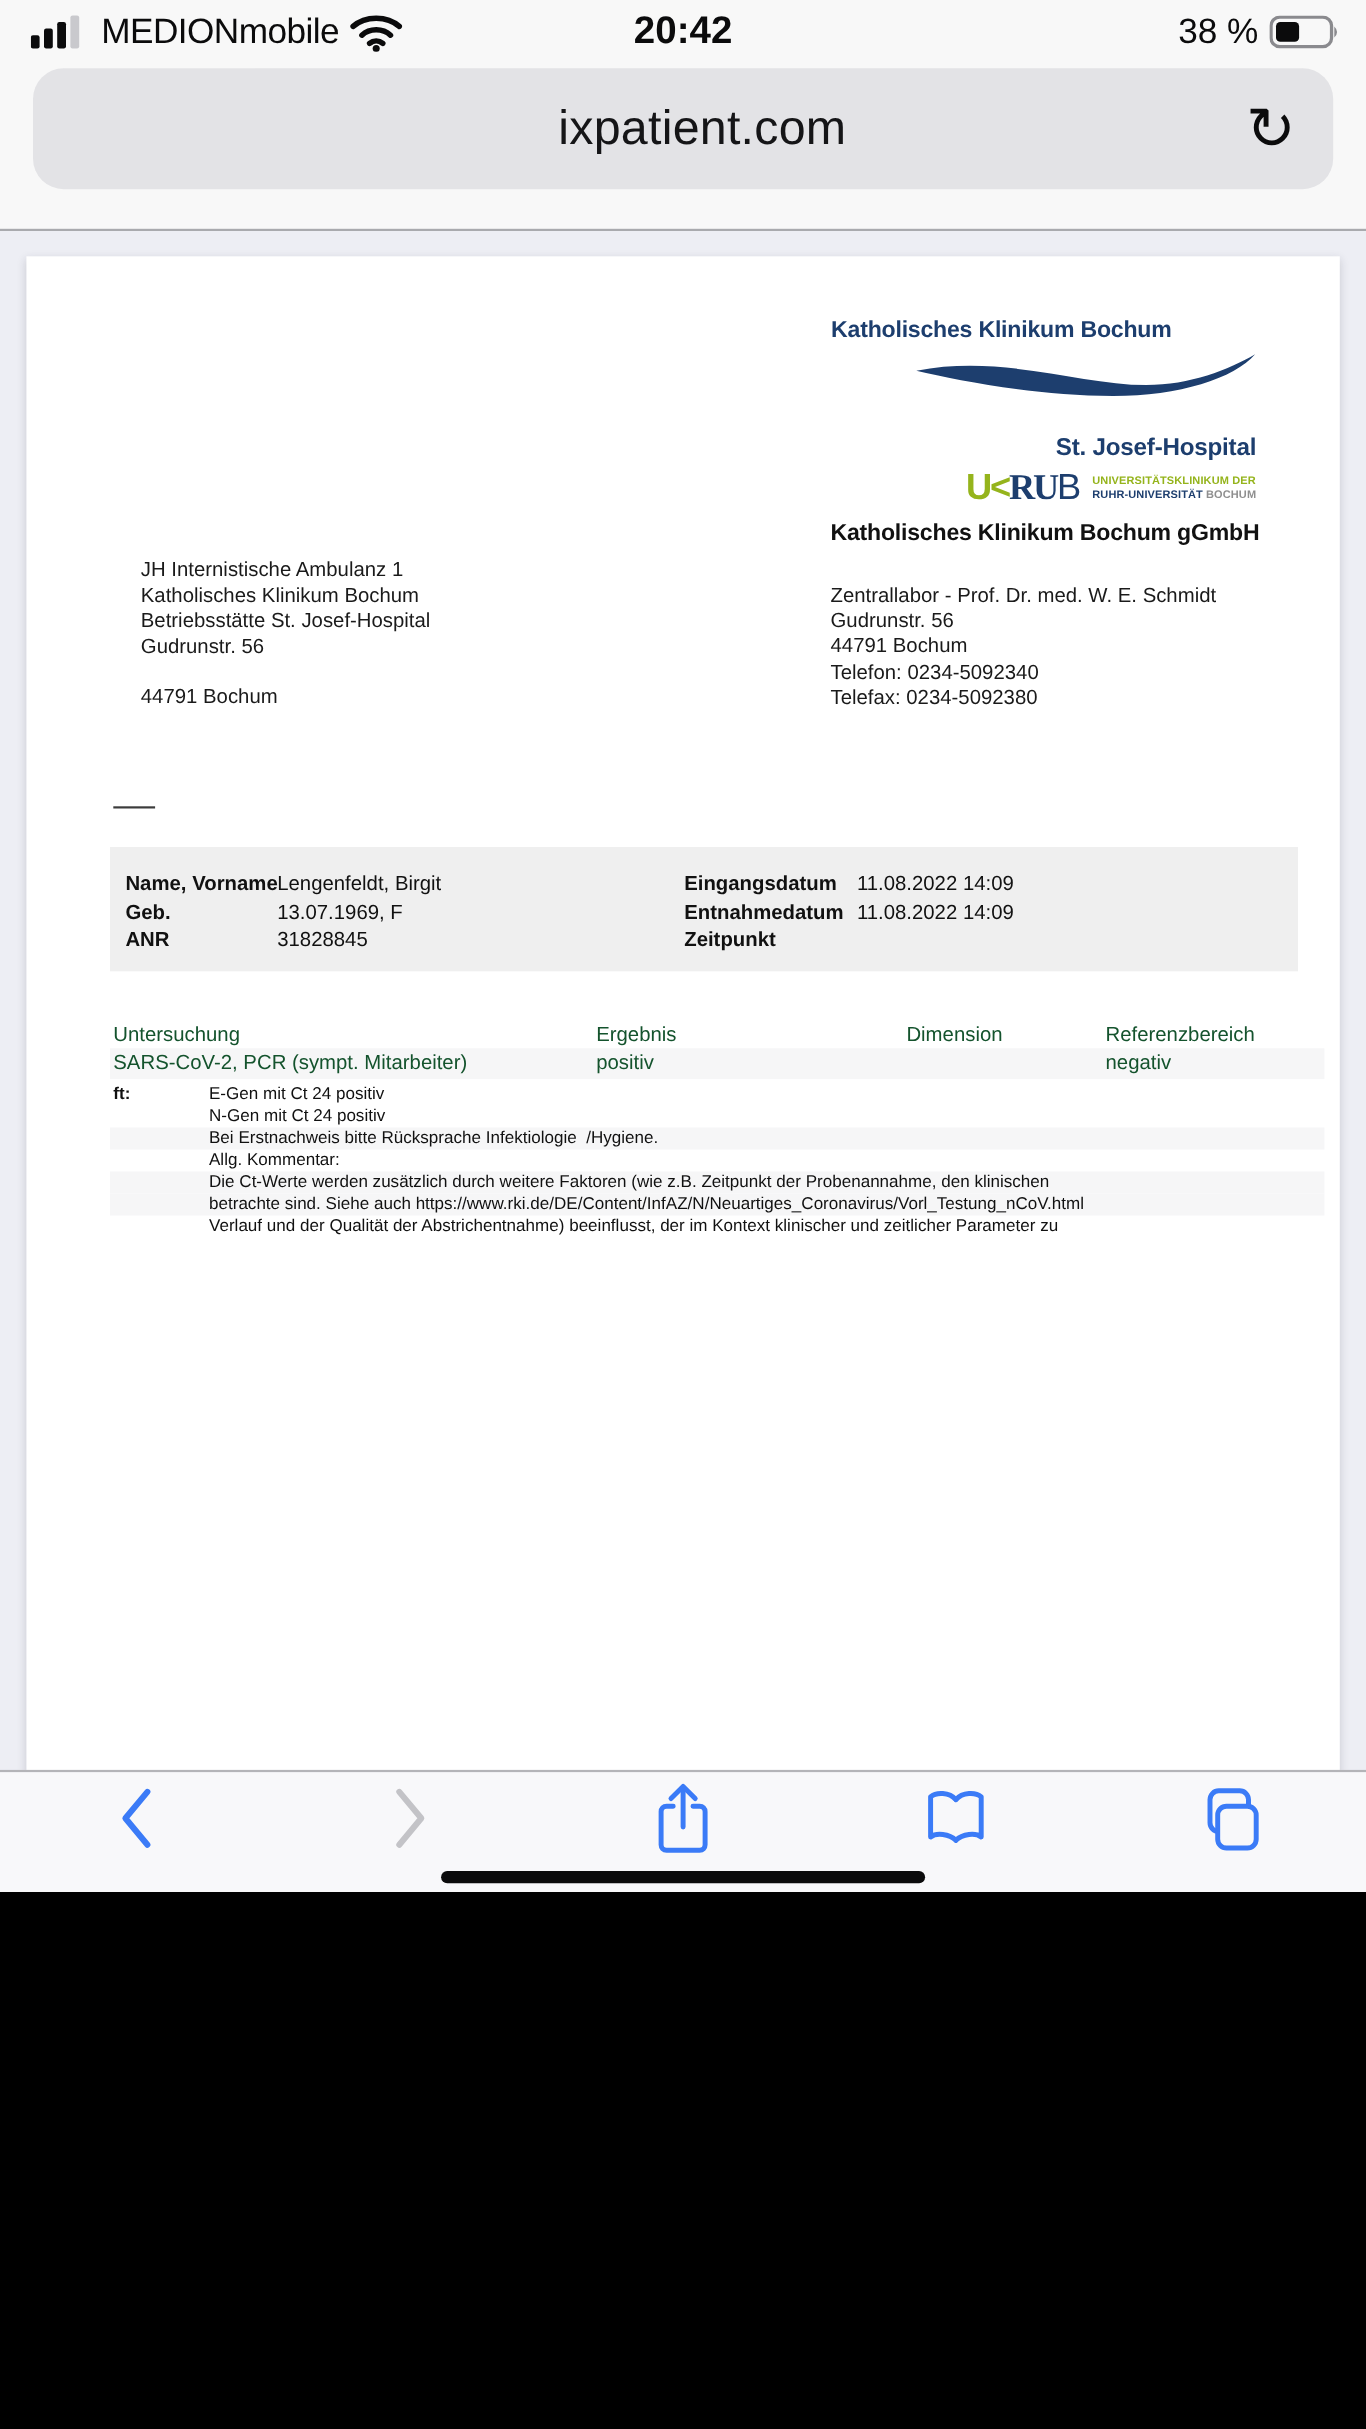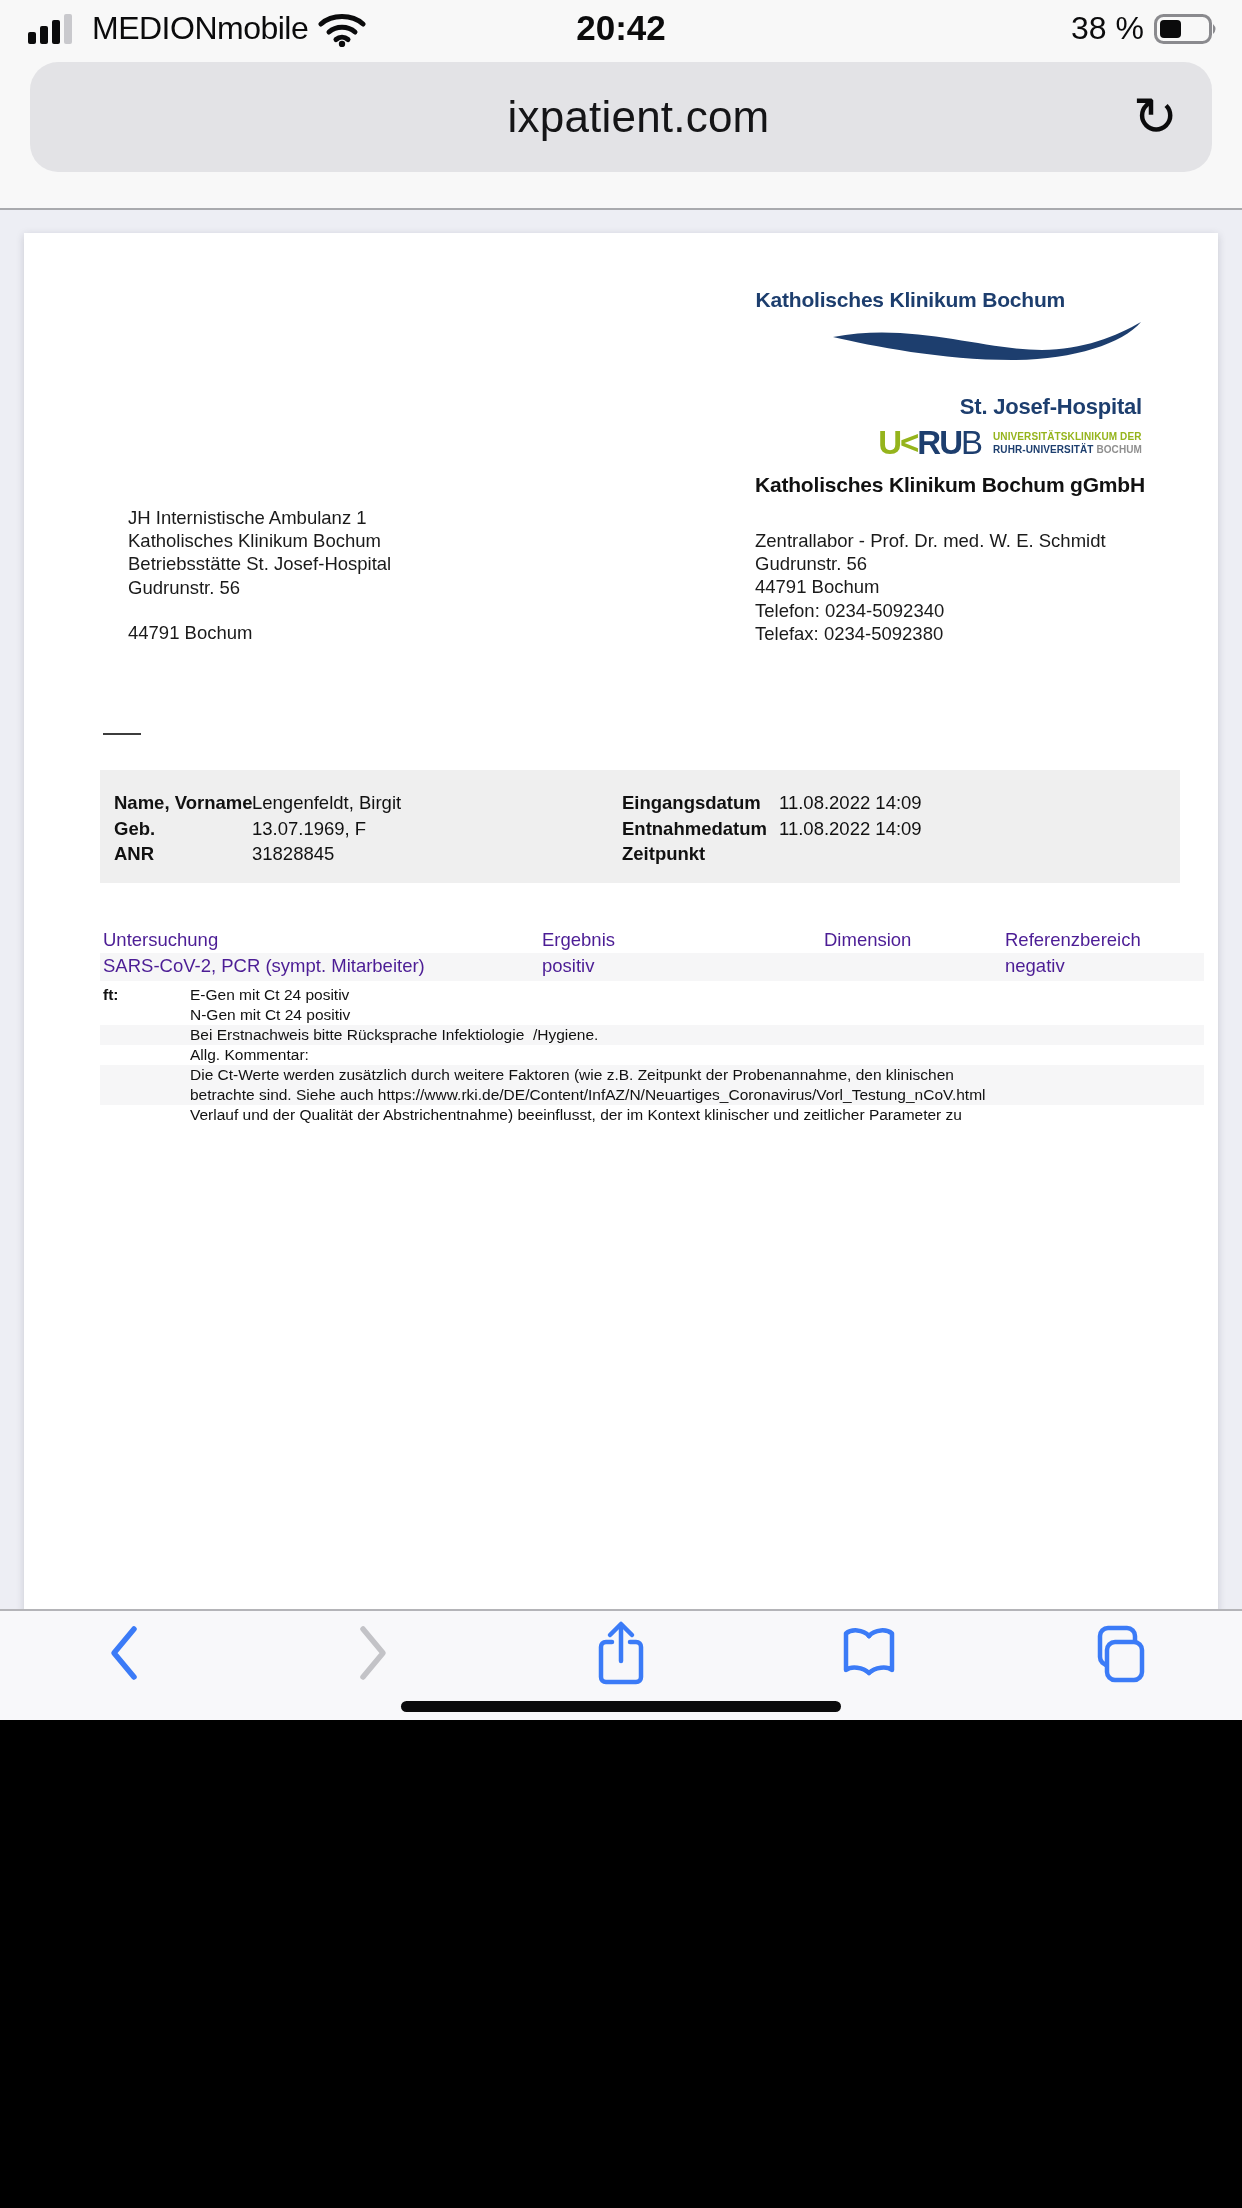--- a/index.html
+++ b/index.html
@@ -29,21 +29,21 @@
         box-shadow:0 2px 8px rgba(40,40,60,.18);}
 
   
   .logo-block{position:absolute;top:55px;right:76px;text-align:right;}
   .logo-clinic{font-size:21px;font-weight:700;color:#1d3e6e;line-height:24px;padding-right:77px;letter-spacing:-.2px;}
   .logo-swoosh{display:block;margin:8px 0 0 auto;}
   .logo-hospital{font-size:22px;font-weight:700;color:#1d3e6e;line-height:26px;margin-top:34px;letter-spacing:-.2px;}
   .ukrub-row{display:flex;justify-content:flex-end;align-items:center;gap:12px;margin-top:5px;}
   .ukrub-mark{font-size:33px;font-weight:700;letter-spacing:-2px;line-height:36px;}
   .ukrub-uk{color:#95b41c;}
-  .ukrub-ru{color:#1d3e6e;}
+  .ukrub-ru{color:#1d3e6e;font-family:Liberation Serif, serif;}
   .ukrub-b{color:#1d3e6e;font-weight:300;}
   .univ-text{text-align:left;font-size:10px;font-weight:700;line-height:13px;letter-spacing:.1px;}
   .univ-l1{color:#95b41c;}
   .univ-l2a{color:#1d3e6e;}
   .univ-l2b{color:#8f8f8f;}
 
   
   .sender-block{position:absolute;left:731px;top:240px;}
   .sender-company{font-size:21px;font-weight:700;color:#111;letter-spacing:-.2px;}
   .sender-lines{margin-top:32px;font-size:18.5px;line-height:23.2px;color:#1a1a1a;}
@@ -54,21 +54,21 @@
 
   
   .patient-box{position:absolute;left:76px;top:537px;width:1080px;height:113px;background:#efefef;}
   .p-row{position:absolute;width:100%;height:25.5px;font-size:18.5px;color:#111;}
   .p-label{position:absolute;left:14px;font-weight:700;}
   .p-value{position:absolute;left:152px;}
   .p-label-r{position:absolute;left:522px;font-weight:700;}
   .p-value-r{position:absolute;left:656px;margin-left:23px;}
 
   
-  .results{position:absolute;left:76px;top:694px;width:1104px;font-size:18.5px;color:#4c1d95;}
+  .results{position:absolute;left:76px;top:694px;width:1104px;font-size:18.5px;color:#14532d;}
   .r-head{position:relative;height:24px;}
   .r-row{position:relative;height:28px;background:#f6f6f7;margin-top:2px;}
   .c1{position:absolute;left:3px;top:2px;}
   .c2{position:absolute;left:442px;top:2px;}
   .c3{position:absolute;left:724px;top:2px;}
   .c4{position:absolute;left:905px;top:2px;}
 
   
   .comments{position:absolute;left:76px;top:752px;width:1104px;font-size:15.5px;color:#111;}
   .ft-label{position:absolute;left:3px;top:1px;font-weight:700;}

